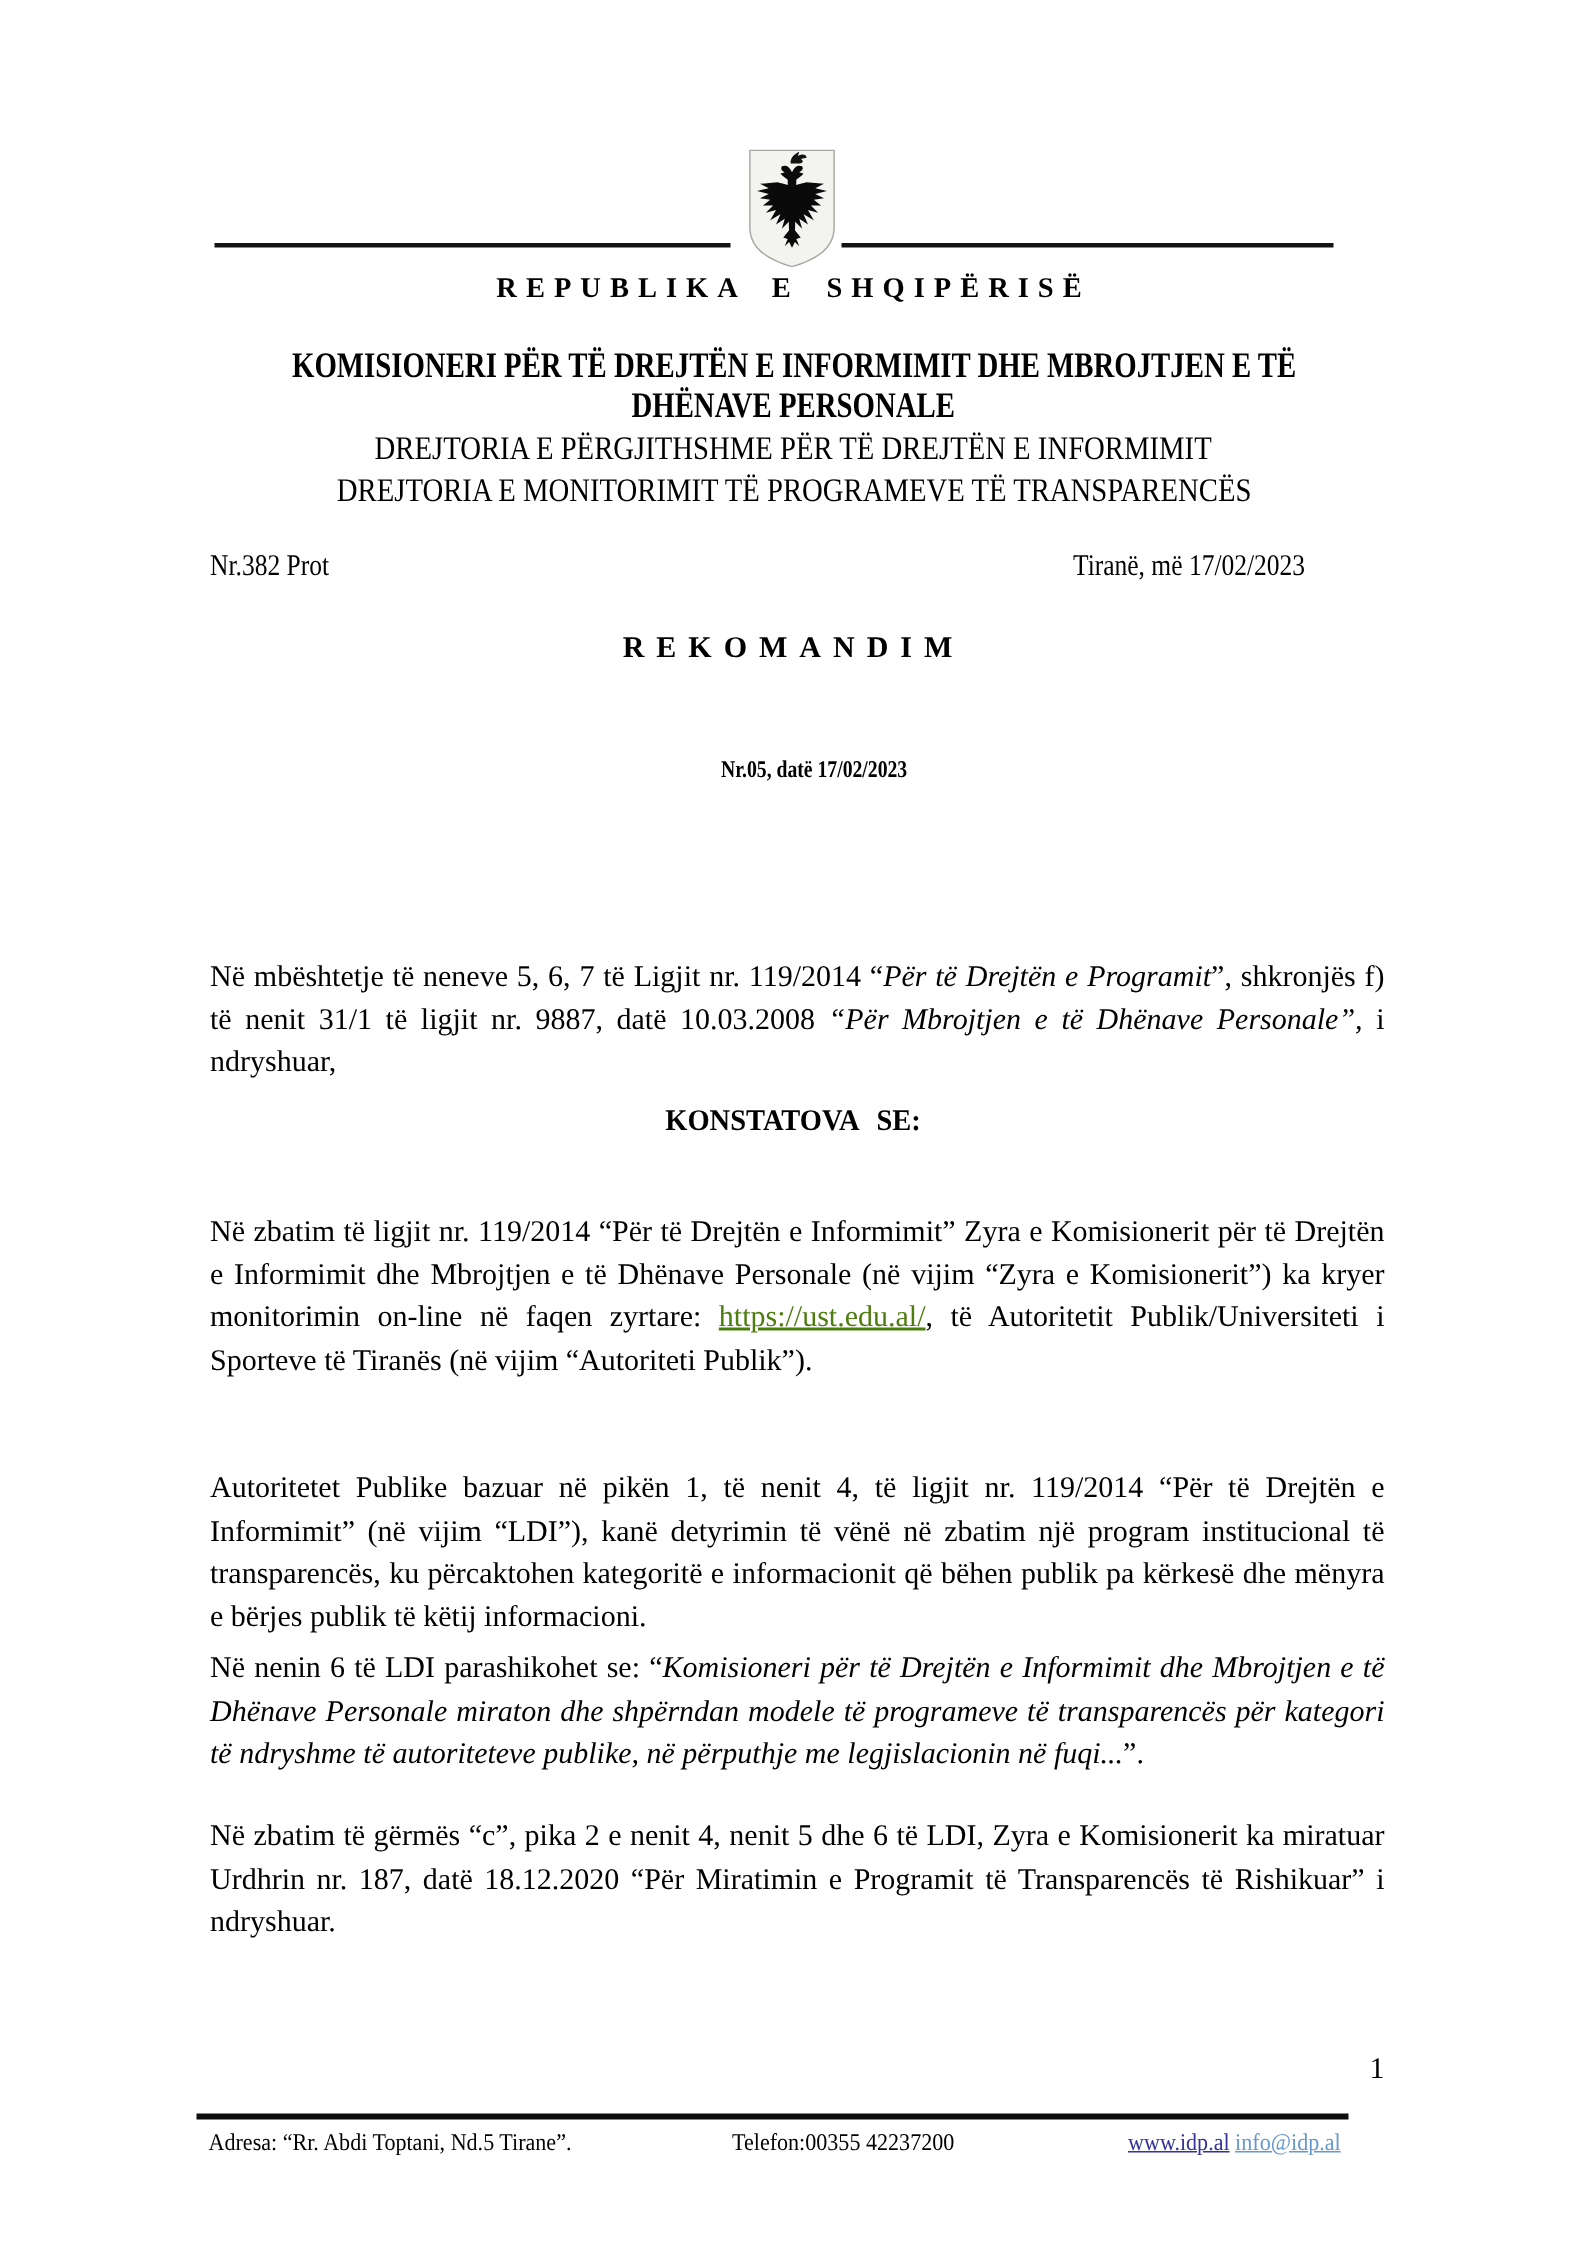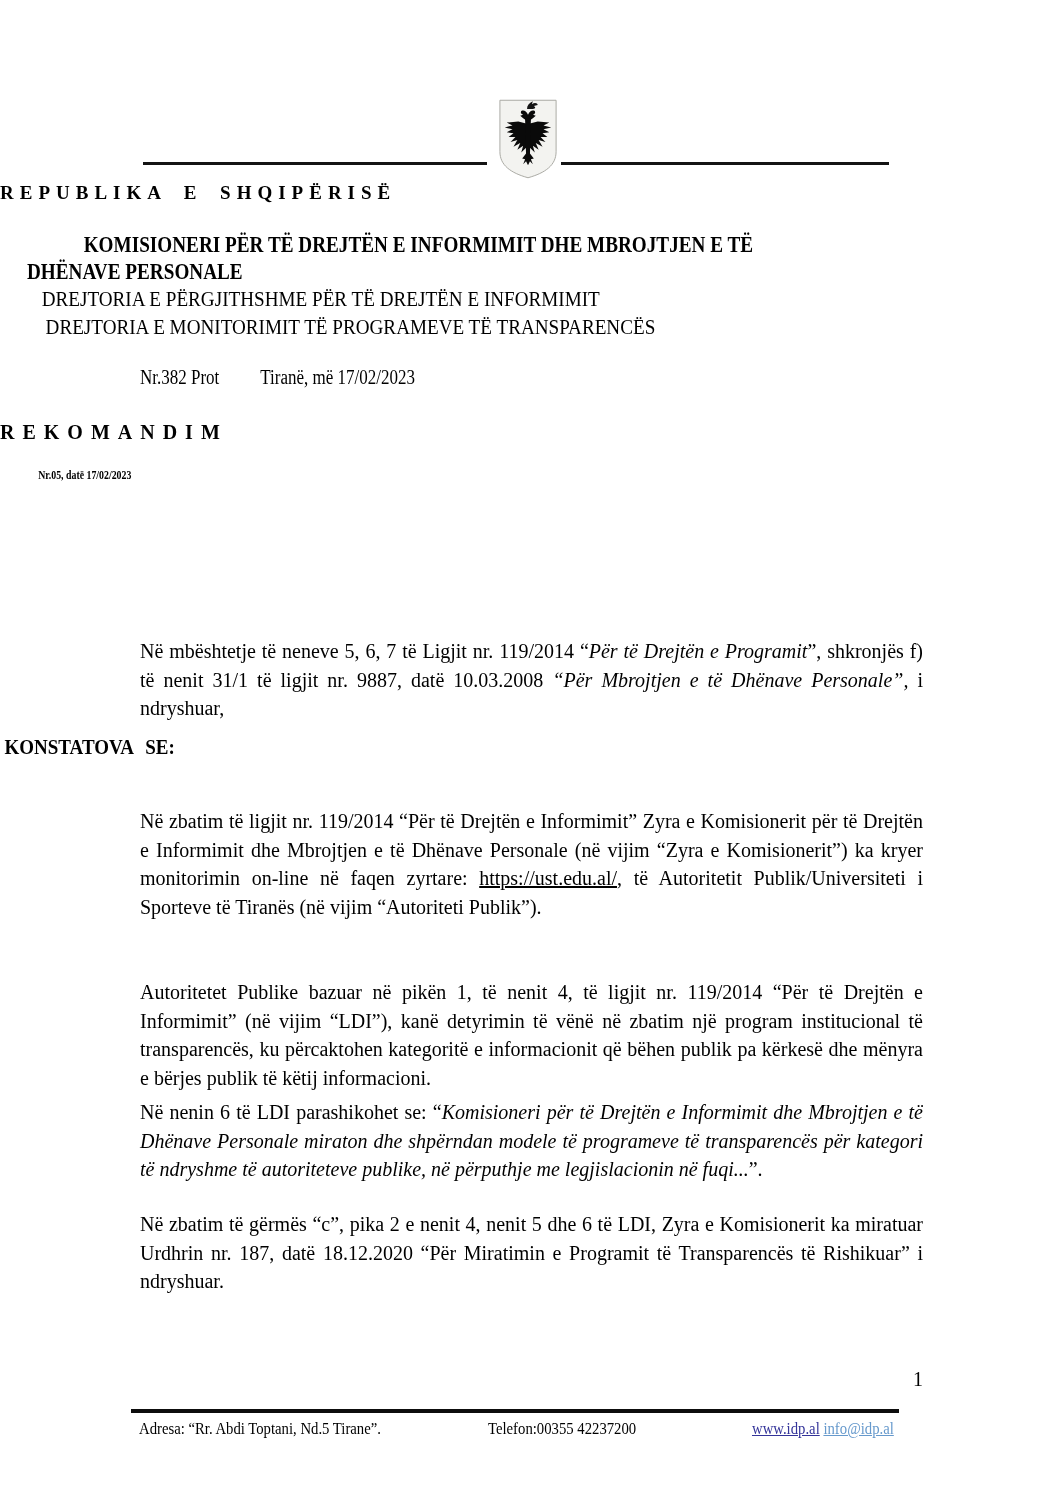--- a/index.html
+++ b/index.html
@@ -5,57 +5,57 @@
   html,body{margin:0;padding:0;background:#ffffff;}
   #page{
     position:relative;
     width:1058px;height:1497px;
     background:#ffffff;
     font-family:"Liberation Serif","DejaVu Serif",serif;
     color:#000;
     overflow:hidden;
   }
   .abs{position:absolute;}
-  .center{left:0;right:0;text-align:left;}
+  .center{left:0;right:0;text-align:center;}
   .sq{display:inline-block;} 
 
   
   .rule{background:#141414;height:3px;}
   #republic{top:182px;font-size:19px;font-weight:bold;letter-spacing:6px;word-spacing:7px;}
   #commissioner{top:231px;line-height:27px;font-size:24px;font-weight:bold;}
   #commissioner .sq{transform:scaleX(.80);transform-origin:center;}
   #directorates{top:285px;line-height:28px;font-size:22px;}
   #directorates .sq{transform:scaleX(.87);transform-origin:center;}
 
   
-  #meta{top:366px;left:140px;width:730px;display:flex;font-size:20px;}
+  #meta{top:366px;left:140px;width:730px;display:flex;justify-content:space-between;font-size:20px;}
   #meta .left .sq{transform:scaleX(.85);transform-origin:left center;}
   #meta .right .sq{transform:scaleX(.85);transform-origin:right center;}
 
   
   #rekomandim{top:421px;font-size:20px;font-weight:bold;letter-spacing:8px;word-spacing:4px;}
-  #nr05{top:468px;font-size:12px;font-weight:bold;margin-left:28px;}
+  #nr05{top:505px;font-size:16px;font-weight:bold;margin-left:28px;}
   #nr05 .sq{transform:scaleX(.82);transform-origin:center;}
   #subject{top:538px;line-height:29px;font-size:21px;font-weight:bold;}
   #subject .sq{transform:scaleX(.95);transform-origin:center;}
   #konstatova{top:736px;font-size:20px;font-weight:bold;word-spacing:8px;}
   #konstatova .sq{transform:scaleX(.95);transform-origin:center;}
 
   
   .para{
     position:absolute;left:140px;width:783px;
     font-size:20px;line-height:28.5px;text-align:justify;
   }
   #p1{top:617px;}
   #p2{top:787px;}
   #p3{top:938px;margin-top:40px;}
   #p4{top:1078px;}
   #p5{top:1190px;}
   .it{font-style:italic;}
-  a.doc-link{color:#000000;text-decoration:underline;}
+  a.doc-link{color:#4d7c0f;text-decoration:underline;}
 
   
   #pagenum{top:1368px;left:903px;width:30px;font-size:20px;text-align:center;}
   #footer-rule{top:1409px;left:131px;width:768px;height:4px;background:#0d0d0d;}
   .foot{position:absolute;top:1420px;font-size:16px;white-space:nowrap;}
   .foot .sq{transform:scaleX(.92);transform-origin:left center;}
   #f-address{left:139px;}
   #f-phone{left:488px;}
   #f-links{left:752px;text-decoration:underline;}
   a.site-link{color:#333399;text-decoration:underline;}

